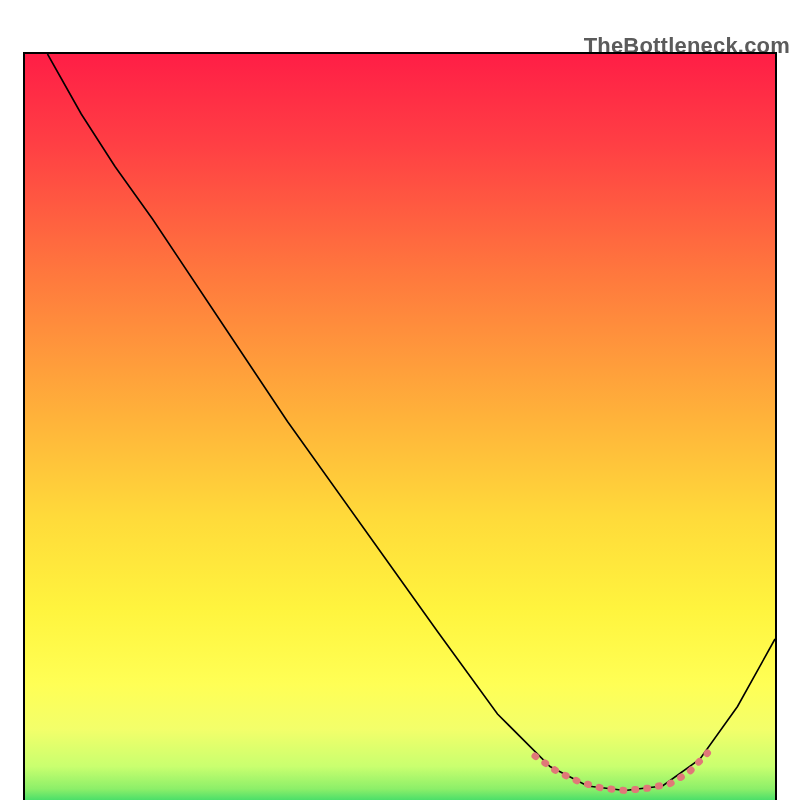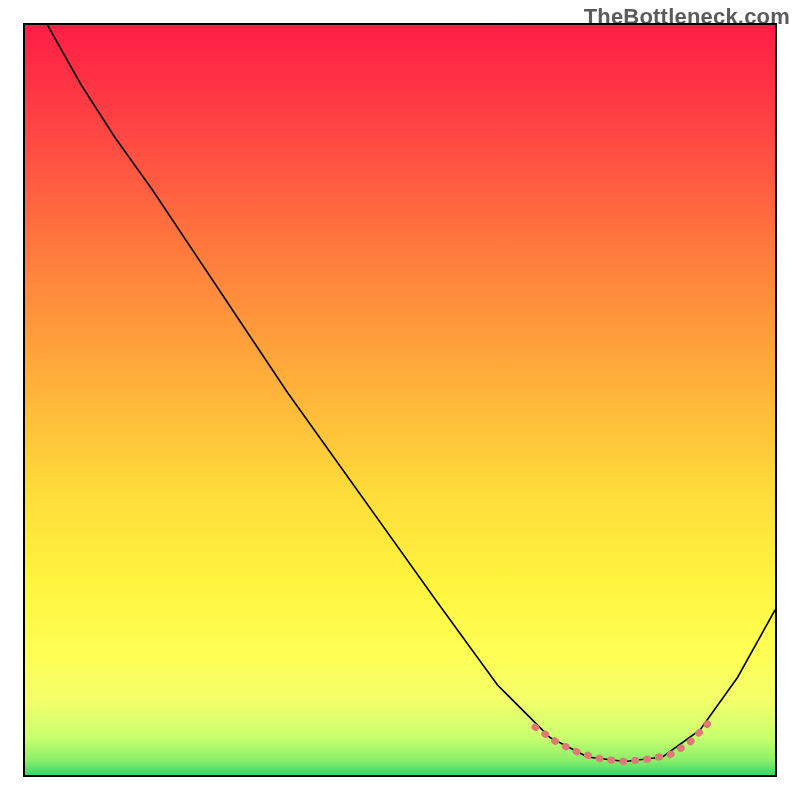--- a/index.html
+++ b/index.html
@@ -8,20 +8,21 @@
     width: 800px;
     height: 800px;
     background: #ffffff;
     font-family: Arial, Helvetica, sans-serif;
     overflow: hidden;
   }
   .frame {
     position: relative;
     width: 800px;
     height: 672px;
+    margin-top: 29px;
   }
   .watermark {
     position: absolute;
     top: 4px;
     right: 10px;
     font-size: 22px;
     font-weight: 600;
     color: #5b5b5b;
     letter-spacing: 0.2px;
   }

